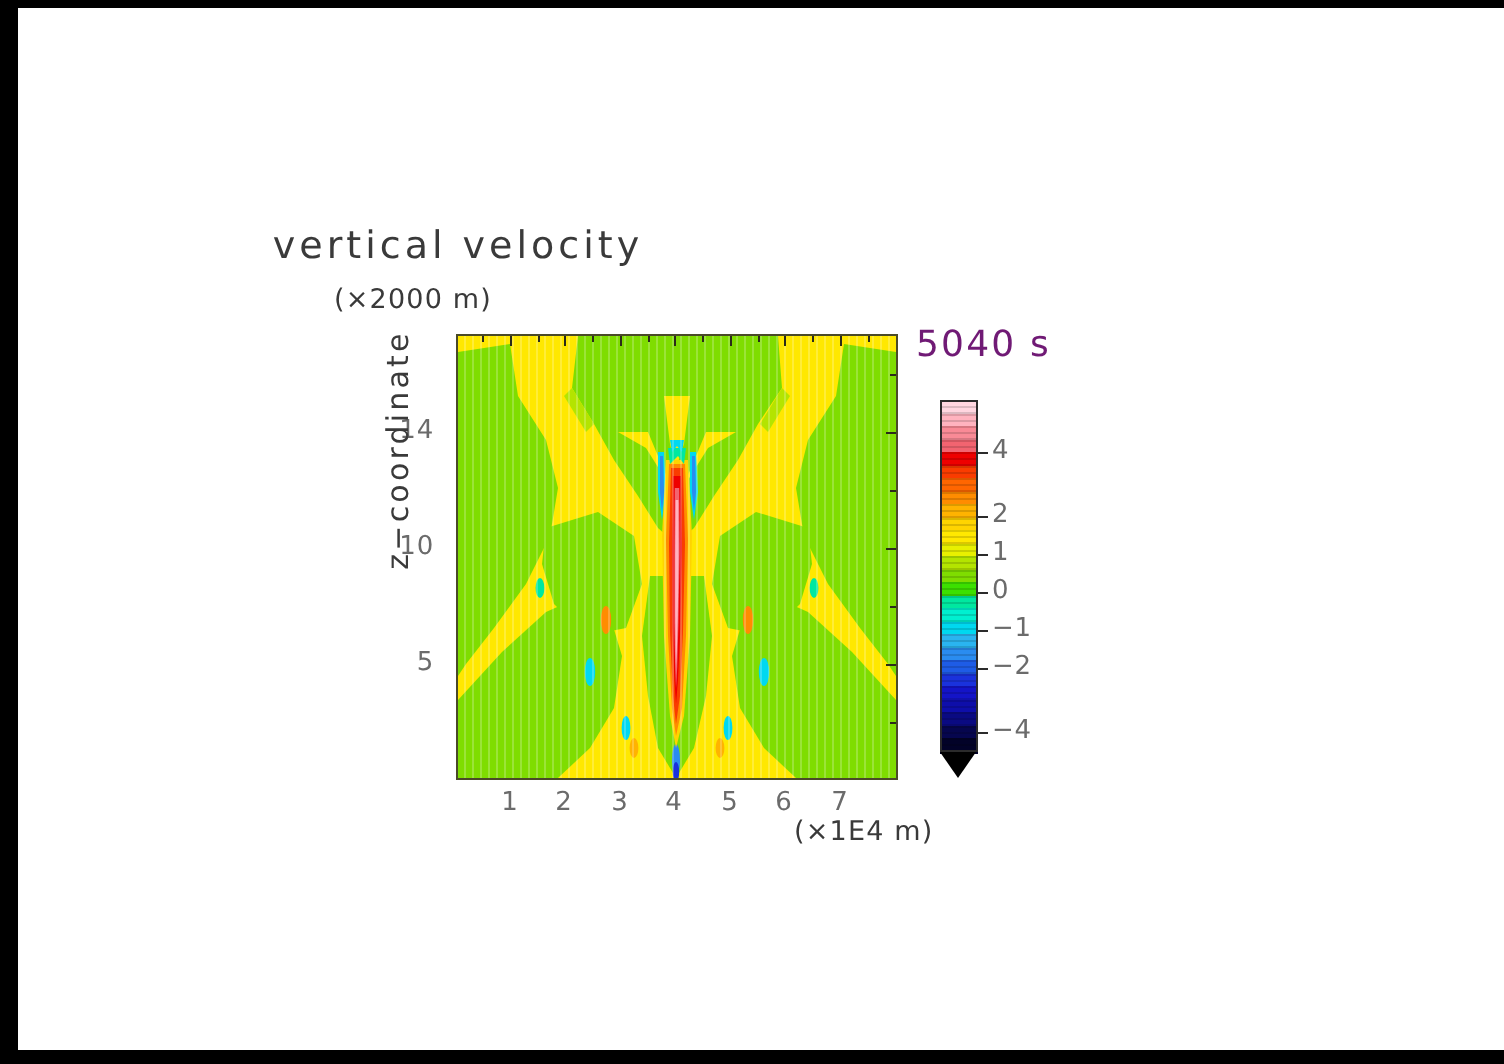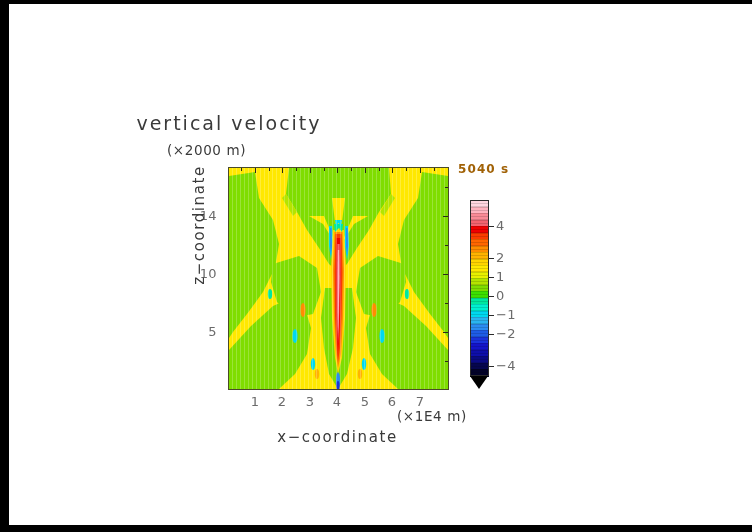--- a/index.html
+++ b/index.html
@@ -53,25 +53,24 @@
     letter-spacing: 0.6px;
     color: #3a3a3a;
     white-space: nowrap;
   }
 
   
   #timestamp {
     position: absolute;
     left: 449px;
     top: 158px;
-    font-size: 12px;
+    font-size: 18px;
     letter-spacing: 1.1px;
-    color: #a16207;
-    white-space: nowrap;
-    font-weight: bold;
+    color: #701a75;
+    white-space: nowrap;
   }
 
   
   #plot {
     position: absolute;
     left: 219px;
     top: 163px;
     width: 219px;
     height: 221px;
     border: 1px solid #4a4a28;
@@ -388,21 +387,20 @@
     <div class="ytick-right minor" style="top:183px;"></div>
     <div class="ytick-right minor" style="top:241px;"></div>
     <div class="ytick-right minor" style="top:299px;"></div>
     <div class="ytick-right minor" style="top:357px;"></div>
 
     <div class="ylabel" style="top:212px;">14</div>
     <div class="ylabel" style="top:270px;">10</div>
     <div class="ylabel" style="top:328px;">5</div>
 
     <div id="xunit">(×1E4 m)</div>
-    <div id="xaxis-title">x−coordinate</div>
     <div id="yaxis-title">z−coordinate</div>
 
     <div id="cb-cap-top-line"></div>
     <div id="cb-cap-top"></div>
 
     <div id="colorbar">
         <div class="cb-band" style="top: 0px; height: 7.11852px; background: rgb(255, 214, 224);">
           <div class="hatch"></div>
         </div>
         <div class="cb-band" style="top: 6.51852px; height: 7.11852px; background: rgb(255, 179, 191);">

